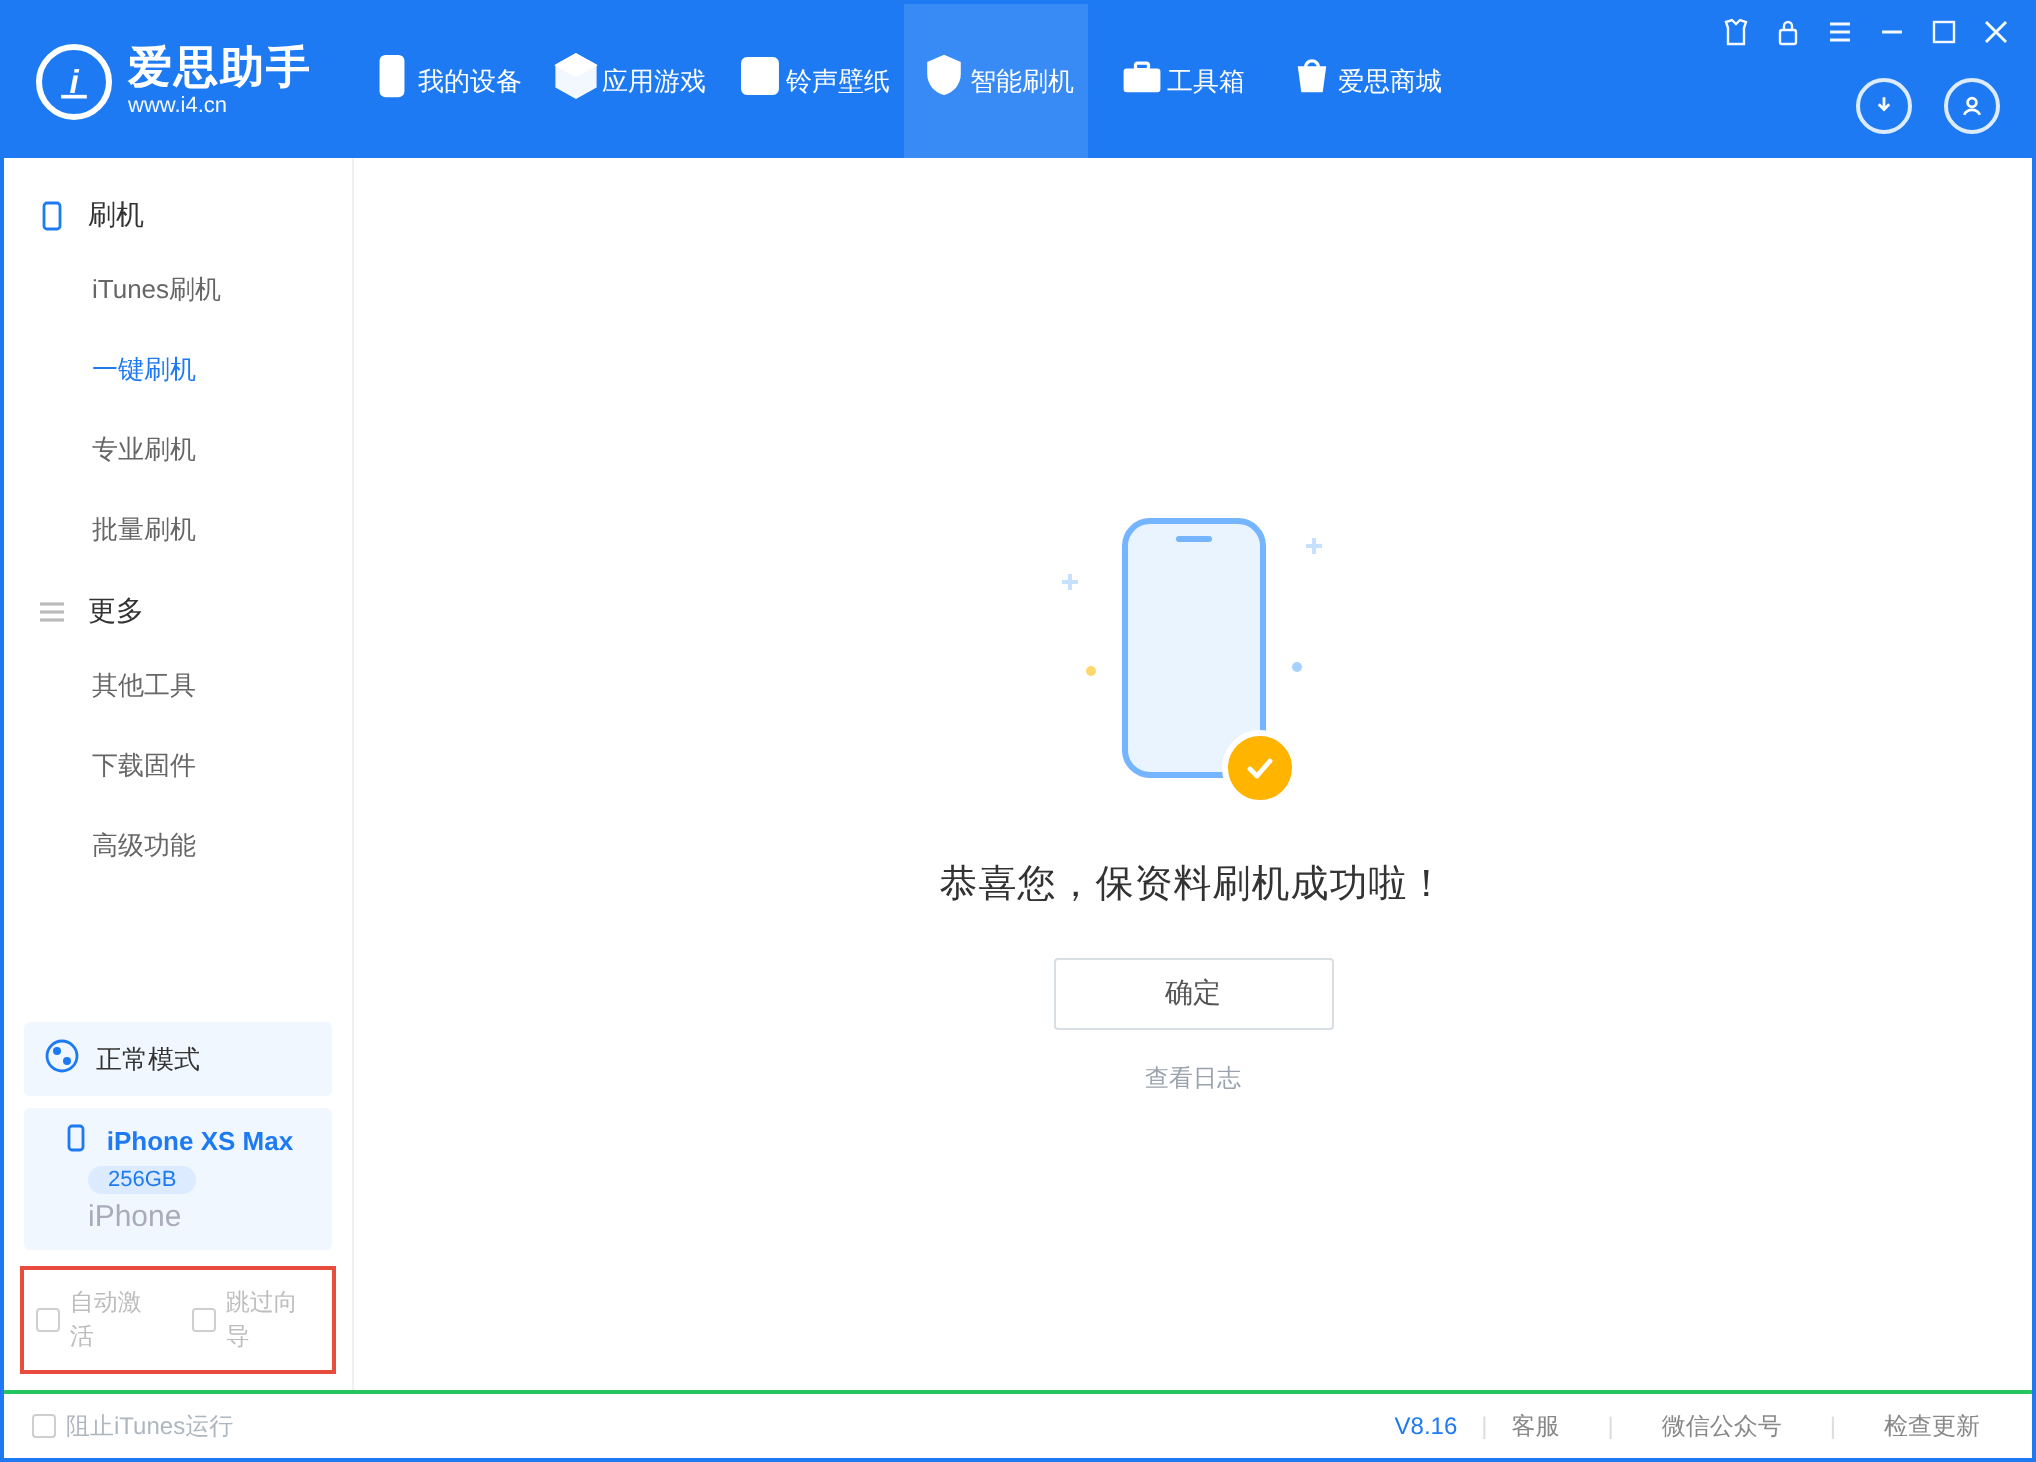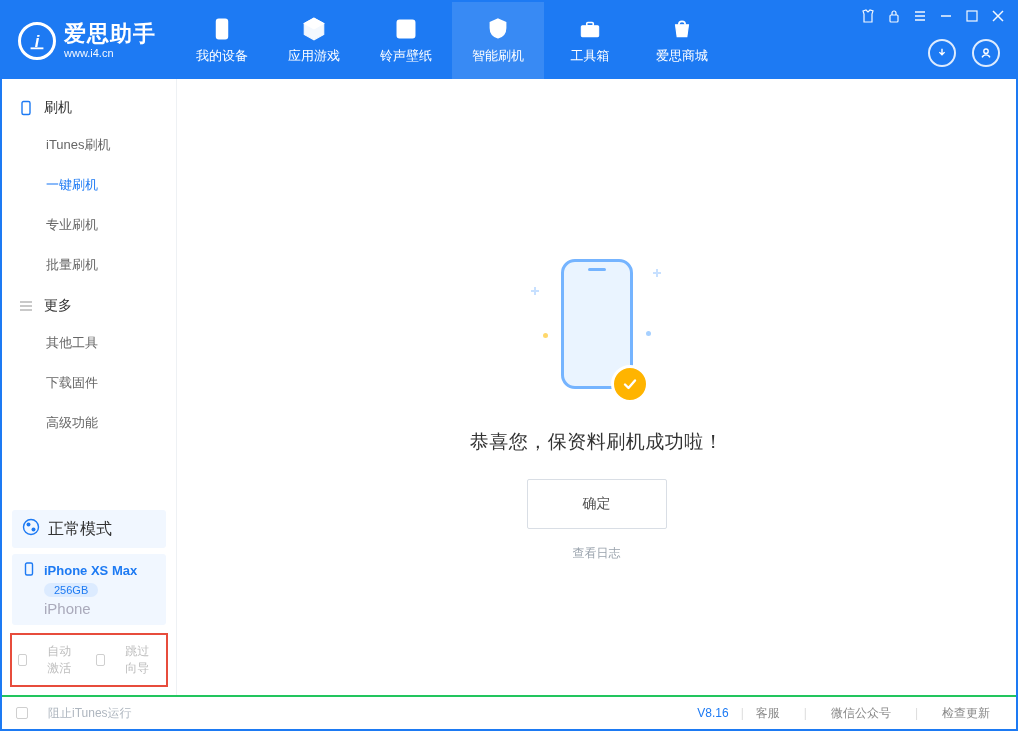--- a/index.html
+++ b/index.html
@@ -9,21 +9,21 @@
 
 .header { height: 77px; background: linear-gradient(to bottom, #1d7af3, #1d7af3); display: flex; align-items: stretch; color: #fff; position: relative; }
 .logo-block { display: flex; align-items: center; padding: 0 20px 0 16px; }
 .logo-circle { width: 38px; height: 38px; border: 3px solid #fff; border-radius: 50%; display: flex; align-items: center; justify-content: center; margin-right: 8px; }
 .logo-circle svg { width: 22px; height: 22px; }
 .logo-text { display: flex; flex-direction: column; line-height: 1.1; }
 .logo-title { font-size: 22px; font-weight: bold; letter-spacing: 1px; }
 .logo-sub { font-size: 11px; opacity: 0.95; }
 
 .nav-tabs { display: flex; align-items: stretch; }
-.nav-tab { width: 92px; display: flex; flex-direction: column; align-items: center; justify-content: center; font-size: 13px; cursor: pointer; position: relative; }
+.nav-tab { width: 92px; display: flex; flex-direction: row; align-items: center; justify-content: center; font-size: 13px; cursor: pointer; position: relative; }
 .nav-tab.active { background: rgba(255,255,255,0.12); }
 .nav-tab .nav-icon { width: 26px; height: 26px; margin-bottom: 5px; display: flex; align-items: center; justify-content: center; }
 .nav-tab .nav-icon svg { width: 100%; height: 100%; fill: #fff; stroke: #fff; }
 
 .header-right { position: absolute; right: 10px; top: 6px; display: flex; gap: 10px; align-items: center; }
 .header-right .win-btn { width: 16px; height: 16px; cursor: pointer; opacity: 0.95; }
 .header-right-bottom { position: absolute; right: 16px; bottom: 12px; display: flex; gap: 16px; }
 .circ-btn { width: 28px; height: 28px; border: 2px solid rgba(255,255,255,0.85); border-radius: 50%; display: flex; align-items: center; justify-content: center; cursor: pointer; }
 
 
@@ -32,48 +32,48 @@
 
 .sidebar { width: 175px; border-right: 1px solid #eef1f4; display: flex; flex-direction: column; background: #fff; }
 .side-scroll { flex: 1; overflow-y: auto; padding-top: 8px; }
 .side-group-header { display: flex; align-items: center; padding: 12px 16px 8px; color: #333; font-size: 14px; font-weight: 500; }
 .side-group-header .grp-icon { width: 16px; height: 16px; margin-right: 10px; display: flex; align-items: center; justify-content: center; }
 .side-item { padding: 11px 16px 11px 44px; font-size: 13px; color: #666; cursor: pointer; }
 .side-item.active { color: #1d7af3; }
 
 .side-bottom { border-top: 1px solid transparent; }
 .mode-box, .device-box { margin: 6px 10px; background: #f1f7ff; border-radius: 3px; padding: 8px 10px; }
-.mode-box { display: flex; align-items: center; gap: 8px; color: #333; font-size: 16px; }
+.mode-box { display: flex; align-items: center; gap: 8px; color: #333; font-size: 13px; }
 .device-box { }
-.device-row1 { display: flex; align-items: center; gap: 8px; color: #1d7af3; font-size: 13px; font-weight: bold; }
+.device-row1 { display: flex; align-items: center; gap: 8px; color: #1d7af3; font-size: 13px; font-weight: bold; justify-content: center; }
 .device-badge { display: inline-block; margin-top: 4px; font-size: 11px; color: #1d7af3; background: #dcebff; border-radius: 10px; padding: 1px 10px; margin-left: 22px; }
 .device-type { margin-left: 22px; font-size: 15px; color: #aab; margin-top: 2px; }
 
 .checkbox-bar { border: 2px solid #e74c3c; margin: 8px 8px; padding: 8px 6px; display: flex; gap: 14px; align-items: center; }
-.chk-label { display: flex; align-items: center; gap: 20px; font-size: 12px; color: #bdbdbd; cursor: pointer; }
+.chk-label { display: flex; align-items: center; gap: 5px; font-size: 12px; color: #bdbdbd; cursor: pointer; }
 .chk-box { width: 12px; height: 12px; border: 1px solid #cfcfcf; border-radius: 2px; }
 
 
 .main { flex: 1; display: flex; flex-direction: column; align-items: center; justify-content: flex-start; padding-top: 180px; }
 .device-illus { position: relative; width: 140px; height: 150px; }
 .success-phone { width: 72px; height: 130px; border: 3px solid #75b4ff; border-radius: 14px; position: absolute; left: 34px; top: 0; background: #eaf4ff; }
 .success-phone::before { content: ""; position: absolute; top: 6px; left: 50%; transform: translateX(-50%); width: 18px; height: 3px; background: #75b4ff; border-radius: 2px; }
 .check-circle { position: absolute; right: 18px; bottom: 6px; width: 38px; height: 38px; background: #ffb400; border-radius: 50%; display: flex; align-items: center; justify-content: center; border: 3px solid #fff; }
 .sparkle { position: absolute; width: 8px; height: 8px; }
 .sparkle::before, .sparkle::after { content: ""; position: absolute; background: #c7e0ff; }
 .sparkle::before { left: 3px; top: 0; width: 2px; height: 8px; }
 .sparkle::after { top: 3px; left: 0; width: 8px; height: 2px; }
 .sparkle.s1 { left: 4px; top: 28px; }
 .sparkle.s2 { right: 6px; top: 10px; }
 .dot { position: absolute; width: 5px; height: 5px; border-radius: 50%; }
 .dot.d1 { background: #ffd86b; left: 16px; top: 74px; }
 .dot.d2 { background: #a6d0ff; right: 16px; top: 72px; }
 
 .success-title { font-size: 19px; color: #333; margin-top: 20px; letter-spacing: 0.5px; }
-.ok-btn { margin-top: 24px; width: 140px; height: 50px; border: 1px solid #d9dee5; background: #fff; color: #555; font-size: 14px; cursor: pointer; border-radius: 2px; }
+.ok-btn { margin-top: 24px; width: 140px; height: 36px; border: 1px solid #d9dee5; background: #fff; color: #555; font-size: 14px; cursor: pointer; border-radius: 2px; }
 .log-link { margin-top: 16px; font-size: 12px; color: #9aa3ad; cursor: pointer; }
 
 
 .footer { height: 34px; border-top: 2px solid #22c55e; display: flex; align-items: center; padding: 0 14px; font-size: 12px; color: #aeb6bf; }
 .footer .chk-label { color: #aeb6bf; }
 .footer-spacer { flex: 1; }
 .footer-version { color: #1d7af3; margin-right: 12px; }
 .footer-links { display: flex; align-items: center; gap: 12px; }
 .footer-links a { color: #888; text-decoration: none; padding: 0 12px; cursor: pointer; }
 .sep { color: #ddd; }

